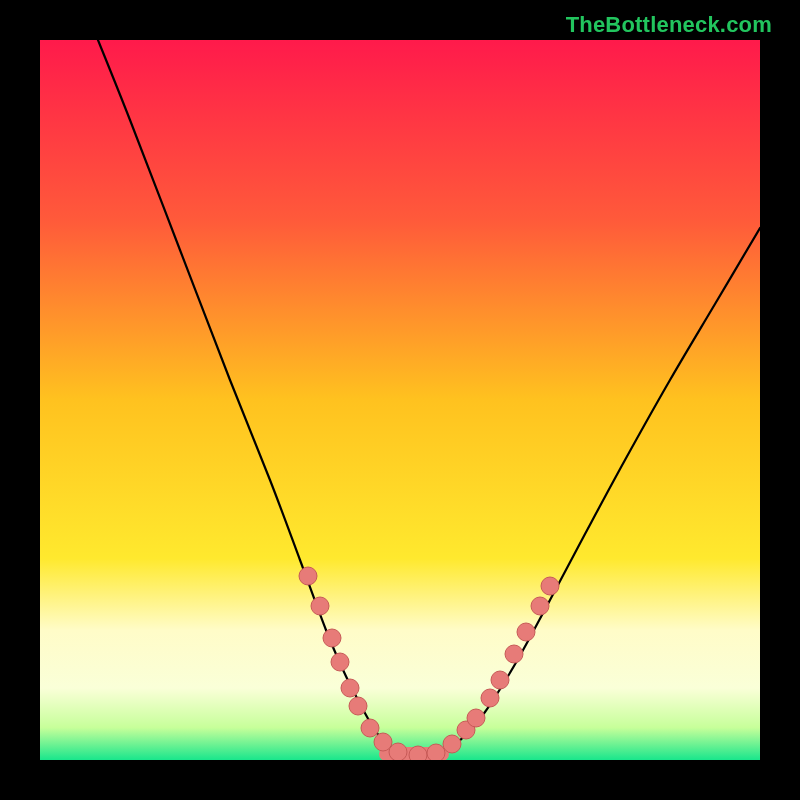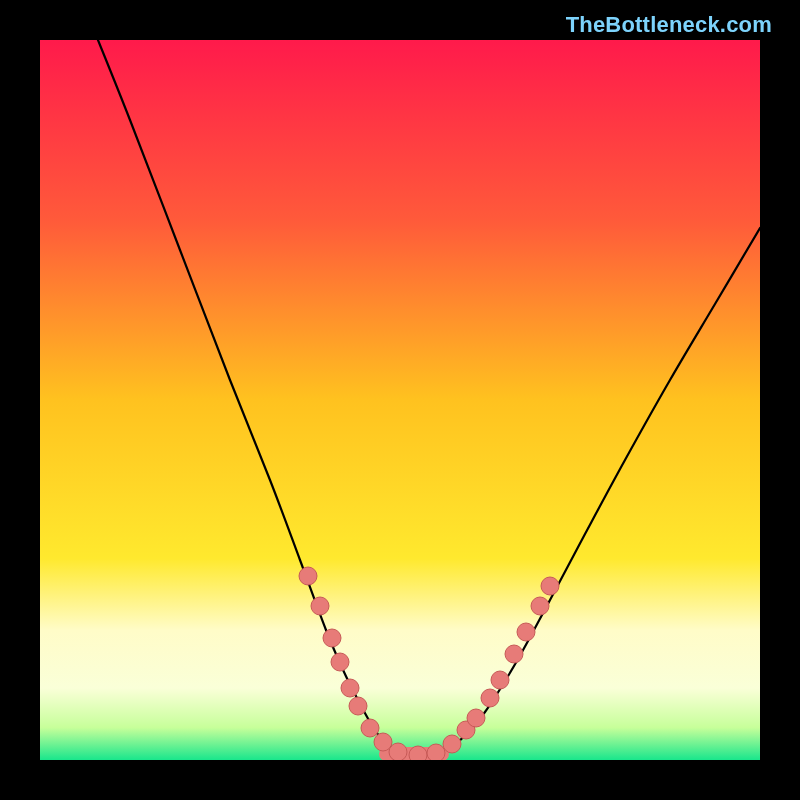--- a/index.html
+++ b/index.html
@@ -23,21 +23,21 @@
     position: absolute;
     left: 40px;
     top: 40px;
     width: 720px;
     height: 720px;
   }
   .attribution {
     position: absolute;
     top: 12px;
     right: 28px;
-    color: #7dd3fc;
+    color: #22c55e;
     font-size: 22px;
     font-weight: bold;
     letter-spacing: 0.2px;
     margin-left: 32px;
   }
   svg { display: block; }
 </style>
 </head>
 <body>
 

